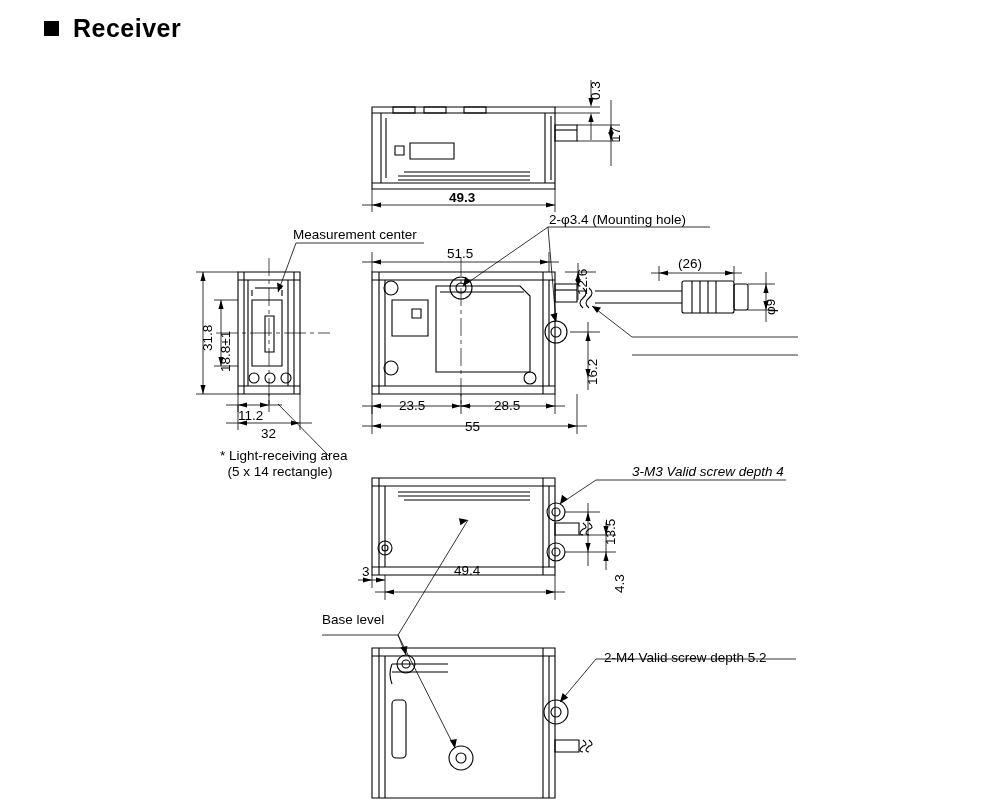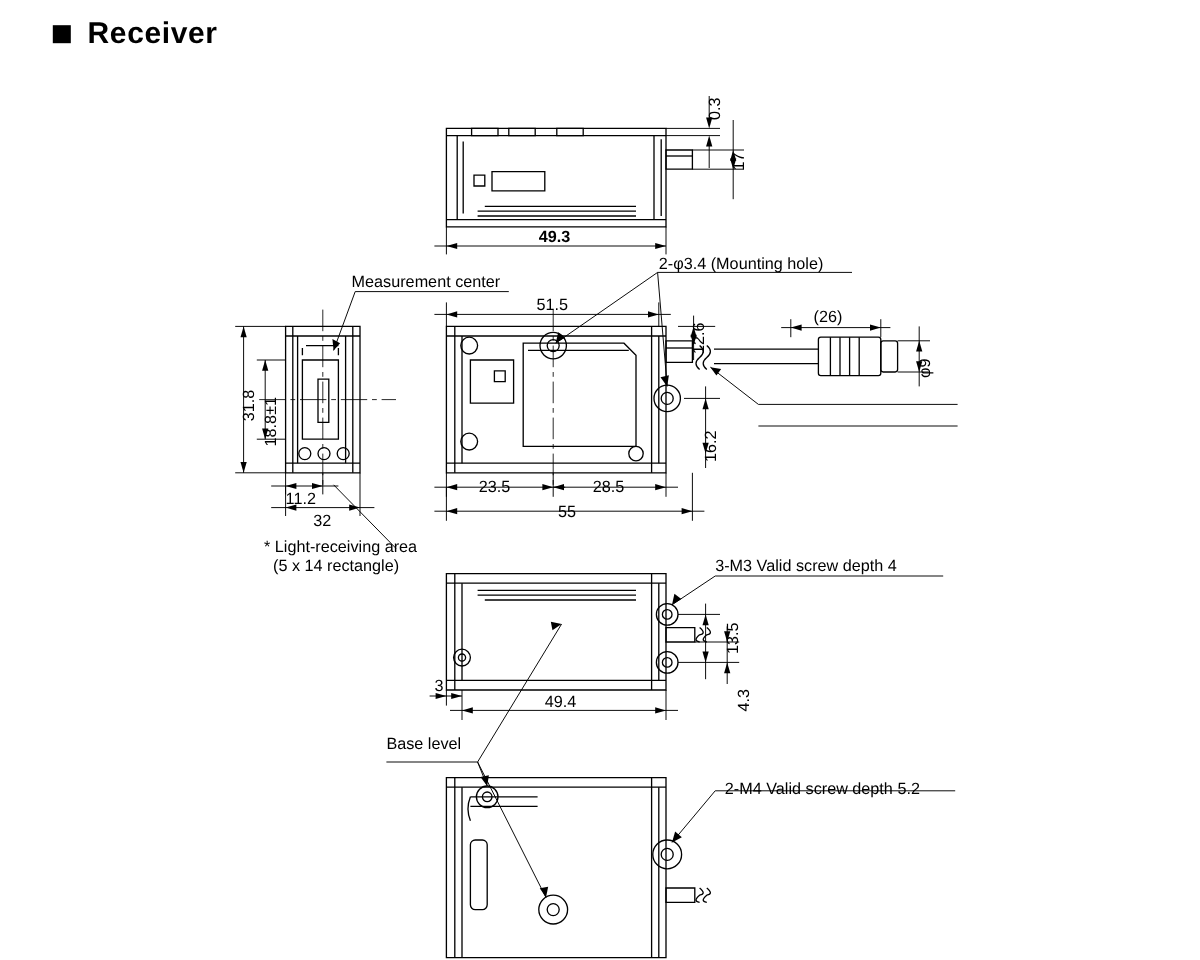--- a/index.html
+++ b/index.html
@@ -400,26 +400,26 @@
 
   <div class="lbl" style="left:447px; top:246px;">51.5</div>
   <div class="lbl" style="left:399px; top:398px;">23.5</div>
   <div class="lbl" style="left:494px; top:398px;">28.5</div>
   <div class="lbl" style="left:465px; top:419px;">55</div>
   <div class="lbl vert" style="left:575px; top:295px;">12.6</div>
   <div class="lbl vert" style="left:585px; top:385px;">16.2</div>
   <div class="lbl" style="left:678px; top:256px;">(26)</div>
   <div class="lbl vert" style="left:763px; top:315px;">φ9</div>
 
-  <div class="lbl" style="left:454px; top:577px;">49.4</div>
+  <div class="lbl" style="left:454px; top:563px;">49.4</div>
   <div class="lbl" style="left:362px; top:564px;">3</div>
   <div class="lbl vert" style="left:603px; top:545px;">13.5</div>
   <div class="lbl vert" style="left:612px; top:593px;">4.3</div>
 
   <div class="lbl" style="left:293px; top:227px;">Measurement center</div>
   <div class="lbl" style="left:549px; top:212px;">2-φ3.4 (Mounting hole)</div>
   <div class="lbl" style="left:220px; top:448px;">* Light-receiving area
   (5 x 14 rectangle)</div>
-  <div class="lbl" style="left:596px; top:464px;">3-M3 Valid screw depth 4</div>
+  <div class="lbl" style="left:632px; top:464px;font-style:italic;">3-M3 Valid screw depth 4</div>
   <div class="lbl" style="left:322px; top:612px;">Base level</div>
   <div class="lbl" style="left:604px; top:650px;">2-M4 Valid screw depth 5.2</div>
 
 </div>
 
 </body></html>

